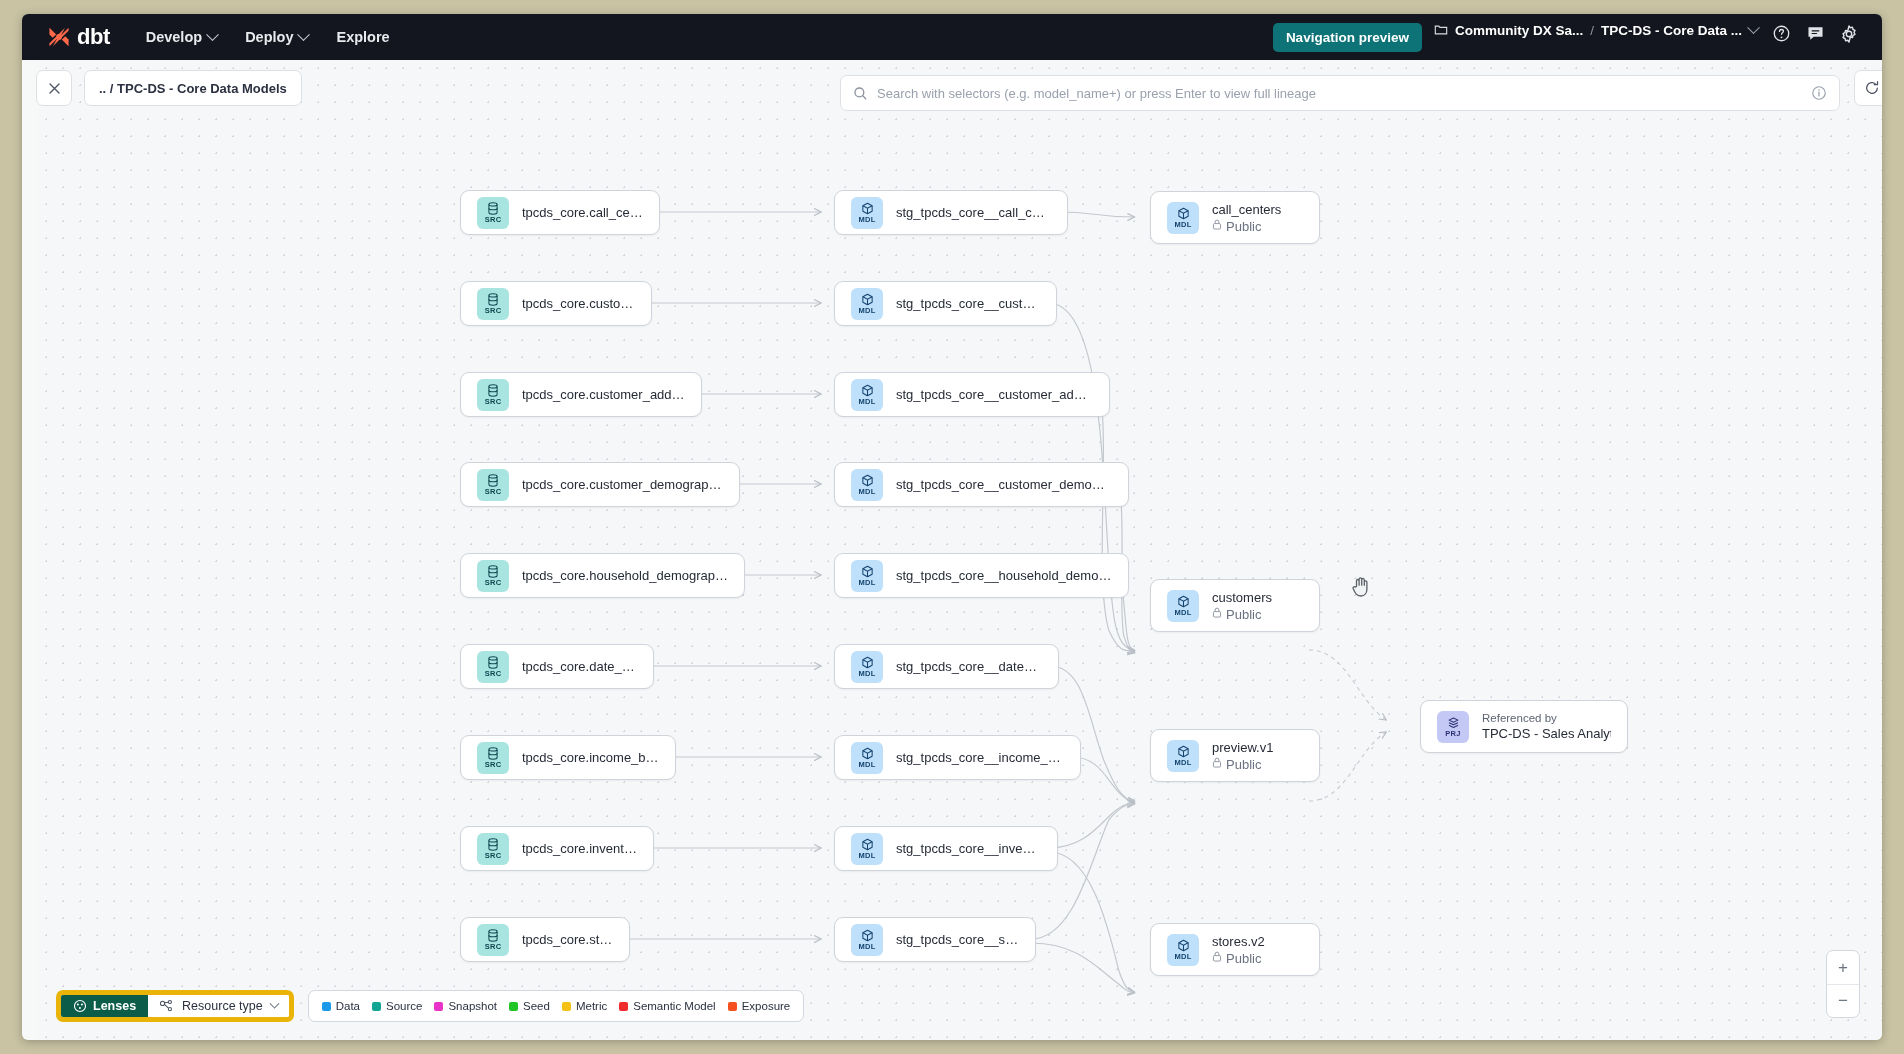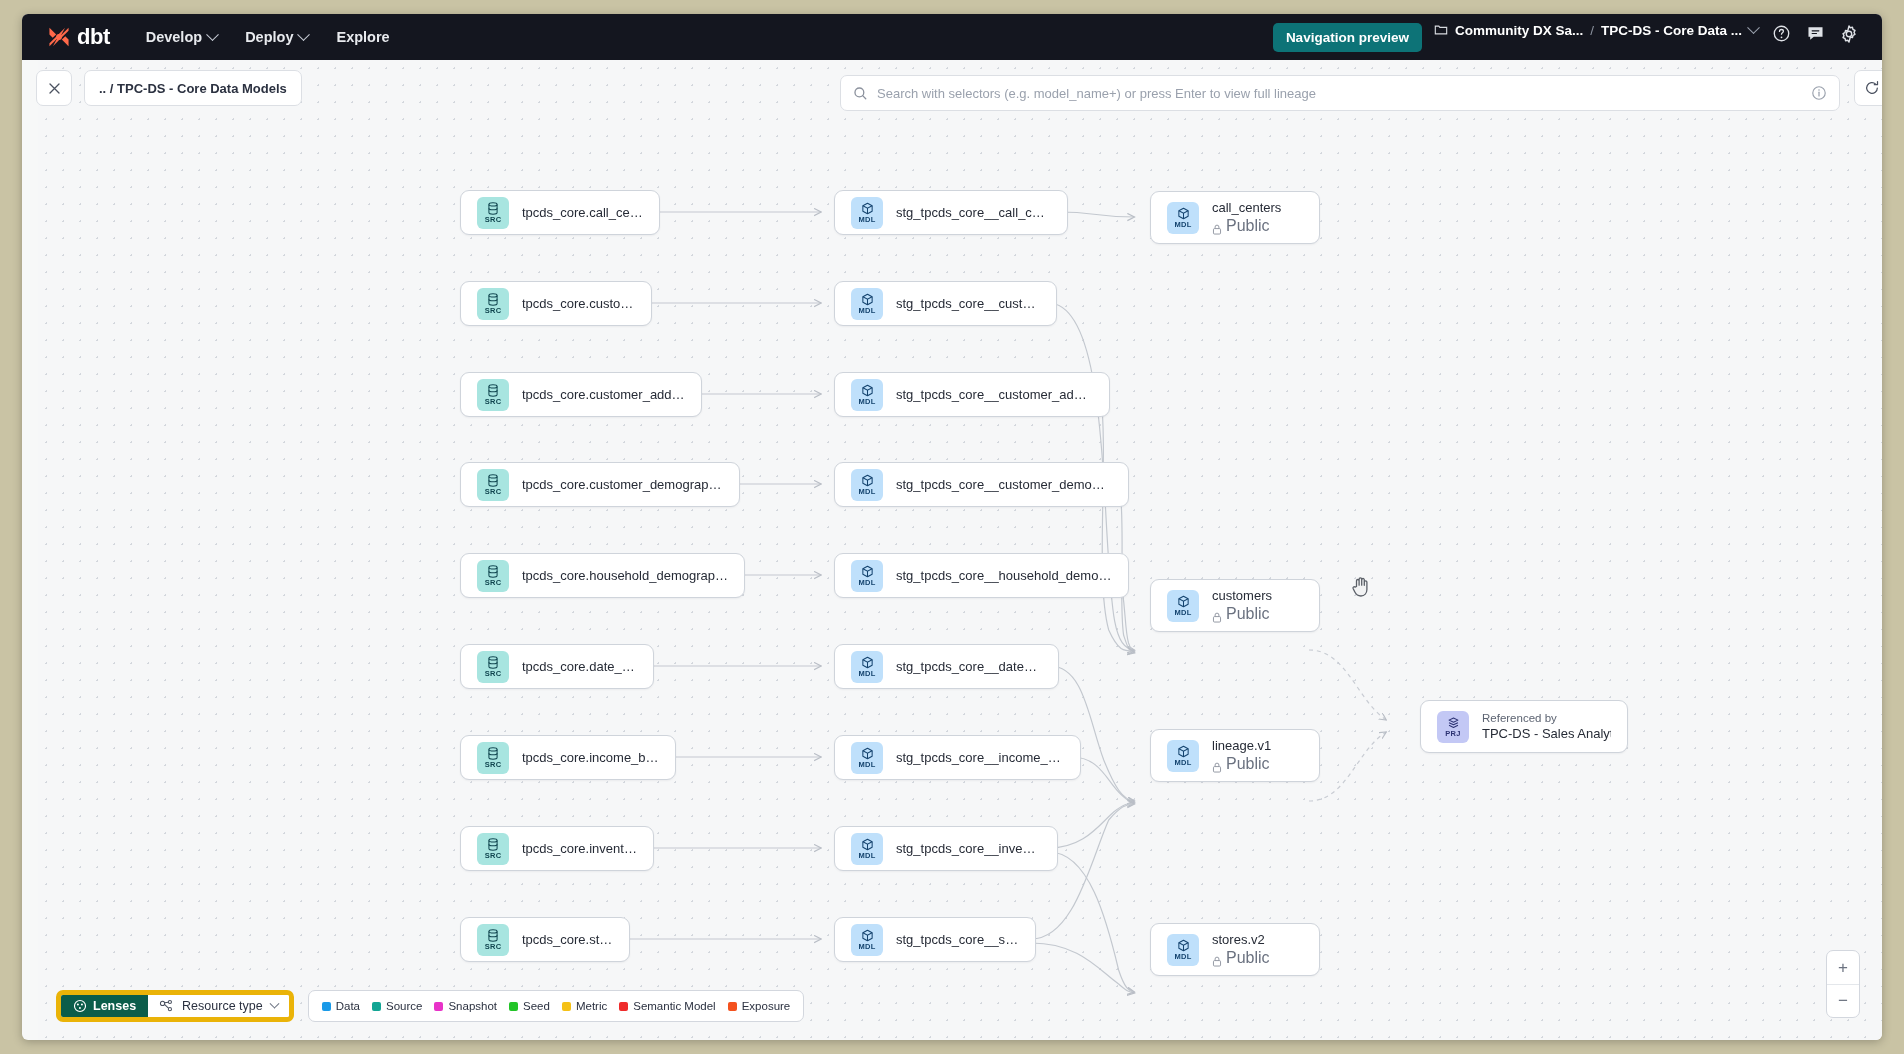--- a/index.html
+++ b/index.html
@@ -102,21 +102,21 @@
   .badge .tag { font-size: 7.5px; font-weight: 700; letter-spacing: .3px; line-height: 9px; }
   .badge-src { background: #a8e5e0; color: #10454f; }
   .badge-mdl { background: #bfe0fb; color: #14436e; }
   .badge-prj { background: #c3c8f5; color: #2c3273; }
 
   .node-label {
     font-size: 13px; color: #262b36; font-weight: 500;
     white-space: nowrap; overflow: hidden; text-overflow: ellipsis;
   }
   .node-body { display: flex; flex-direction: column; gap: 2px; overflow: hidden; }
-  .node-sub { font-size: 16px; color: #6b7280; display: flex; align-items: flex-end; gap: 4px; }
+  .node-sub { font-size: 13px; color: #6b7280; display: flex; align-items: flex-start; gap: 4px; }
   .node-sub-top { font-size: 11.5px; color: #5d6472; }
   .node-sub-main { font-size: 13px; color: #262b36; font-weight: 500; white-space: nowrap; }
 
   
   .bottombar { position: absolute; left: 34px; bottom: 18px; display: flex; align-items: center; gap: 14px; z-index: 6;}
   .lens-group {
     display: flex; height: 32px; border-radius: 7px; overflow: hidden;
     border: 5px solid #eab308; background: #fff;
   }
   .lens-btn {
@@ -553,21 +553,21 @@
       <div class="badge badge-mdl">
         <span class="glyph">
             <svg width="13" height="13" viewBox="0 0 14 14">
               <path d="M7 1.3l5 2.7v6L7 12.7 2 10V4z" fill="none" stroke="#14436e" stroke-width="1.1" stroke-linejoin="round"></path>
               <path d="M2 4l5 2.7L12 4M7 6.7v6" fill="none" stroke="#14436e" stroke-width="1.1"></path>
             </svg>
           </span>
         <span class="tag">MDL</span>
       </div>
       <div class="node-body">
-        <div class="node-sub-main">lineage.v1</div>
+        <div class="node-sub-main">preview.v1</div>
         <div class="node-sub">
           <svg width="10" height="11" viewBox="0 0 11 12">
             <rect x="1.6" y="5" width="7.8" height="6" rx="1.2" fill="none" stroke="#8b919d" stroke-width="1"></rect>
             <path d="M3.4 5V3.3a2.1 2.1 0 014.2 0V5" fill="none" stroke="#8b919d" stroke-width="1"></path>
           </svg>
           <span>Public</span>
         </div>
       </div>
     </div>
 

